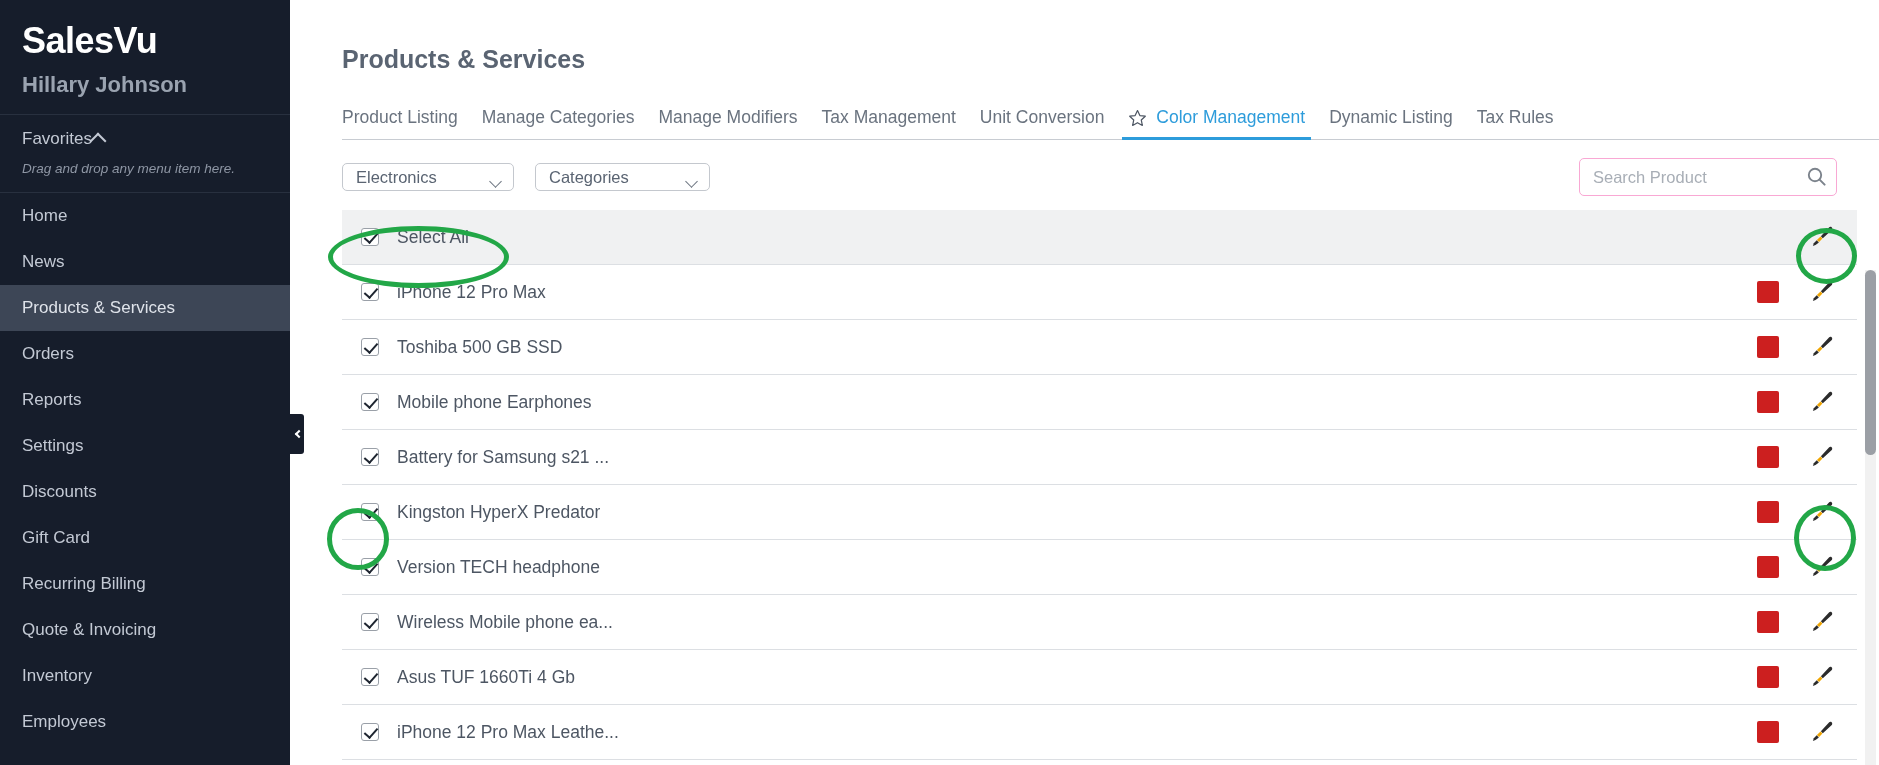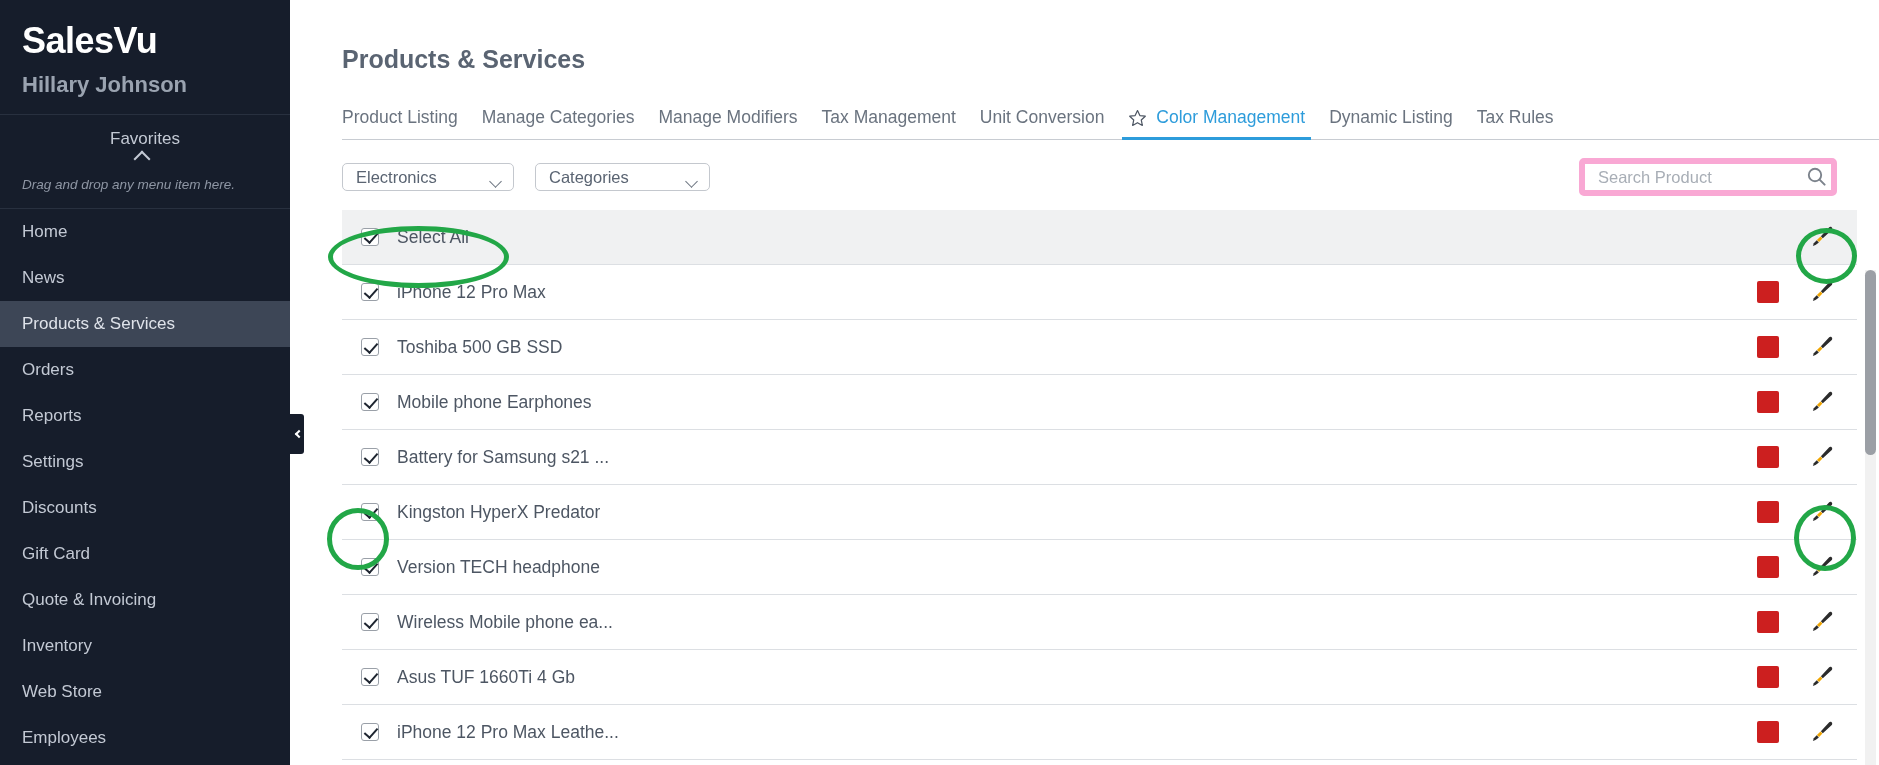--- a/index.html
+++ b/index.html
@@ -23,23 +23,22 @@
   .brand-logo {
     color: #ffffff; font-size: 36px; font-weight: bold;
     letter-spacing: -0.5px; line-height: 1.05;
   }
   .brand-user {
     color: #9aa3b0; font-size: 22px; font-weight: bold;
     margin-top: 12px;
   }
   .side-sep { height: 1px; background: #28303f; }
   .fav-row {
-    display: flex; align-items: center; justify-content: center;
+    display: flex; align-items: center; justify-content: flex-start;
     padding: 14px 22px 12px 22px;
-    flex-direction: column;
   }
   .fav-label { color: #c3c9d4; font-size: 17px; }
   .chevron-up {
     width: 12px; height: 12px;
     border-left: 2px solid #c3c9d4; border-top: 2px solid #c3c9d4;
     transform: rotate(45deg); margin-right: 6px; margin-top: 4px;
   }
   .fav-hint {
     color: #8e96a4; font-size: 13.5px; font-style: italic;
     padding: 0 22px 16px 22px;
@@ -117,21 +116,21 @@
   .select-box.w2 { width: 175px; }
   .sel-chev {
     position: absolute; right: 13px; top: 13px;
     width: 9px; height: 9px;
     border-right: 1.6px solid #6a737f; border-bottom: 1.6px solid #6a737f;
     transform: rotate(45deg);
   }
   .search-wrap { margin-left: auto; position: relative; }
   .search-input {
     width: 258px; height: 38px;
-    border: 6px solid #f9a8d4; border-radius: 5px;
+    border: 1px solid #f9a8d4; border-radius: 5px;
     padding: 0 38px 0 13px;
     font-size: 16.5px; color: #5a6472;
     font-family: "Liberation Sans", sans-serif;
     background: #fff; outline: none;
   }
   .search-input::placeholder { color: #a8aeb6; }
   .search-icon-btn {
     position: absolute; right: 11px; top: 9px;
     cursor: pointer; line-height: 0;
   }
@@ -213,23 +212,23 @@
 
     <div id="nav-list">
         <div class="nav-item">Home</div>
         <div class="nav-item">News</div>
         <div class="nav-item active">Products &amp; Services</div>
         <div class="nav-item">Orders</div>
         <div class="nav-item">Reports</div>
         <div class="nav-item">Settings</div>
         <div class="nav-item">Discounts</div>
         <div class="nav-item">Gift Card</div>
+        <div class="nav-item">Recurring Billing</div>
         <div class="nav-item">Quote &amp; Invoicing</div>
         <div class="nav-item">Inventory</div>
-        <div class="nav-item">Web Store</div>
         <div class="nav-item">Employees</div>
       </div>
   </div>
 
   <div class="collapse-handle">
     <span class="arr"></span>
   </div>
 
   <div class="main">
 

